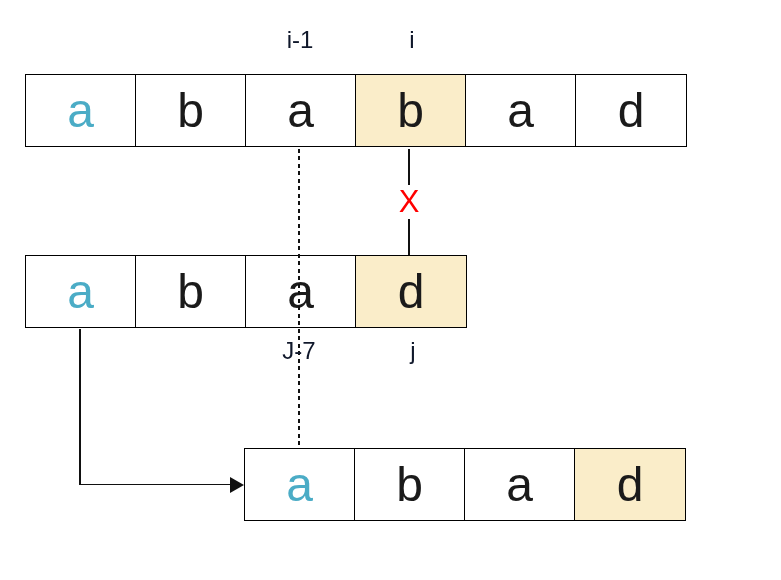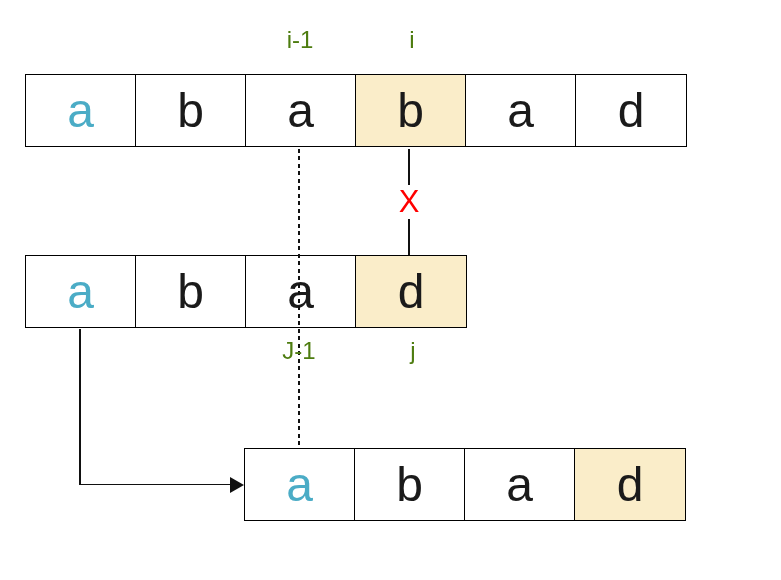--- a/index.html
+++ b/index.html
@@ -40,21 +40,21 @@
   .cell.highlight { background: var(--highlight, #faedc9); }
 
   .row-top    { left: 25px;  top: 74px;  }
   .row-middle { left: 25px;  top: 255px; }
   .row-bottom { left: 244px; top: 448px; }
 
   .index-label {
     position: absolute;
     transform: translateX(-50%);
     font-size: 24px;
-    color: #4d7c0f;
+    color: #0f172a;
     white-space: nowrap;
     z-index: 3;
   }
   .label-i1 { left: 300px; top: 26px; }
   .label-i  { left: 412px; top: 26px; }
   .label-j1 { left: 299px; top: 337px; }
   .label-j  { left: 413px; top: 337px; }
 
   .mismatch-x {
     position: absolute;
@@ -138,21 +138,21 @@
 
   <div class="dotted-line"></div>
 
   <div class="array-row row-middle">
     <div class="cell teal">a</div>
     <div class="cell">b</div>
     <div class="cell">a</div>
     <div class="cell highlight">d</div>
   </div>
 
-  <div class="index-label label-j1">J-1</div>
+  <div class="index-label label-j1">J-7</div>
   <div class="index-label label-j">j</div>
 
   <div class="arrow-vert"></div>
   <div class="arrow-horiz"></div>
   <div class="arrow-head"></div>
 
   <div class="array-row row-bottom">
     <div class="cell teal">a</div>
     <div class="cell">b</div>
     <div class="cell">a</div>

